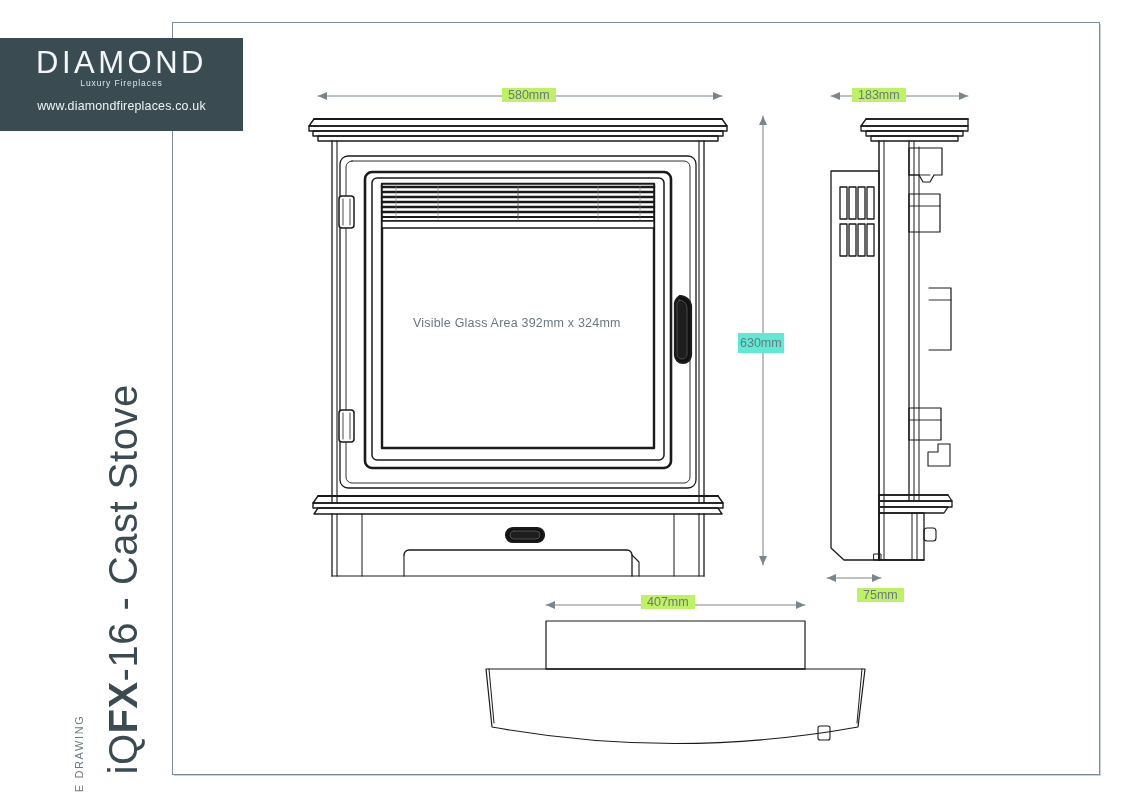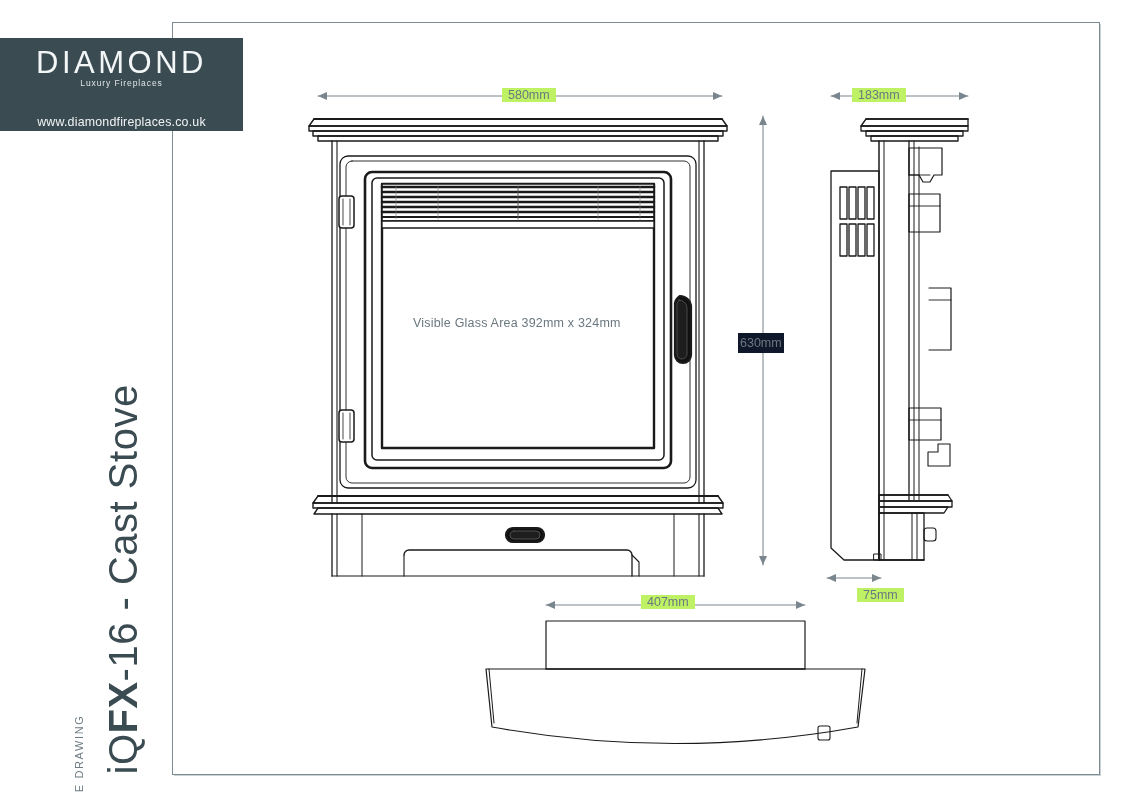--- a/index.html
+++ b/index.html
@@ -13,38 +13,38 @@
       border:1px solid #7d8b92;box-sizing:border-box;background:transparent;}
   .sheet-border::after{content:"";position:absolute;left:1px;top:1px;right:-2px;bottom:-2px;
       border-right:1px solid #c9d1d5;border-bottom:1px solid #c9d1d5;}
 
   
   .logo-plate{position:absolute;left:0px;top:38px;width:243px;height:93px;
       background:#3b4b52;color:#fff;text-align:center;}
   .logo-title{font-size:31px;letter-spacing:3.5px;font-weight:300;color:#f3f6f7;
       margin-top:9px;line-height:1;font-family:"Liberation Sans",sans-serif;}
   .logo-sub{font-size:8.5px;letter-spacing:.9px;color:#dfe6e9;}
-  .logo-url{font-size:12.4px;letter-spacing:.2px;color:#f0f4f5;margin-top:27px;}
+  .logo-url{font-size:12.4px;letter-spacing:.2px;color:#f0f4f5;margin-top:11px;}
 
   
   .vtitle-wrap{position:absolute;left:28px;top:150px;width:130px;height:620px;}
   .vtitle{position:absolute;left:-215px;top:292px;width:620px;
       transform:rotate(-90deg);transform-origin:center center;
       font-size:40px;color:#3b4b52;font-weight:300;white-space:nowrap;
       text-align:left;letter-spacing:.5px;}
   .vtitle b{font-weight:700;}
   .vsub{position:absolute;left:-114px;top:584px;width:330px;
       transform:rotate(-90deg);transform-origin:center center;
       font-size:11px;color:#6d7b82;letter-spacing:1.6px;white-space:nowrap;text-align:left;}
 
   
   .dim{position:absolute;color:#6b7880;font-size:12.5px;letter-spacing:.2px;text-align:right;}
   .dimlabel{position:absolute;background:#bef264;padding:0 6px;color:#6b7880;
       font-size:12.5px;white-space:nowrap;}
-  .dimlabel-v{position:absolute;background:#0f172a;padding:3px 2px;color:#6b7880;
+  .dimlabel-v{position:absolute;background:#5eead4;padding:3px 2px;color:#6b7880;
       font-size:12.5px;white-space:nowrap;}
   svg{display:block;}
   .svg-layer{position:absolute;left:0;top:0;width:1121px;height:794px;pointer-events:none;}
 </style>
 </head>
 <body>
 
 <div id="page">
 
   <div class="sheet-border"></div>

